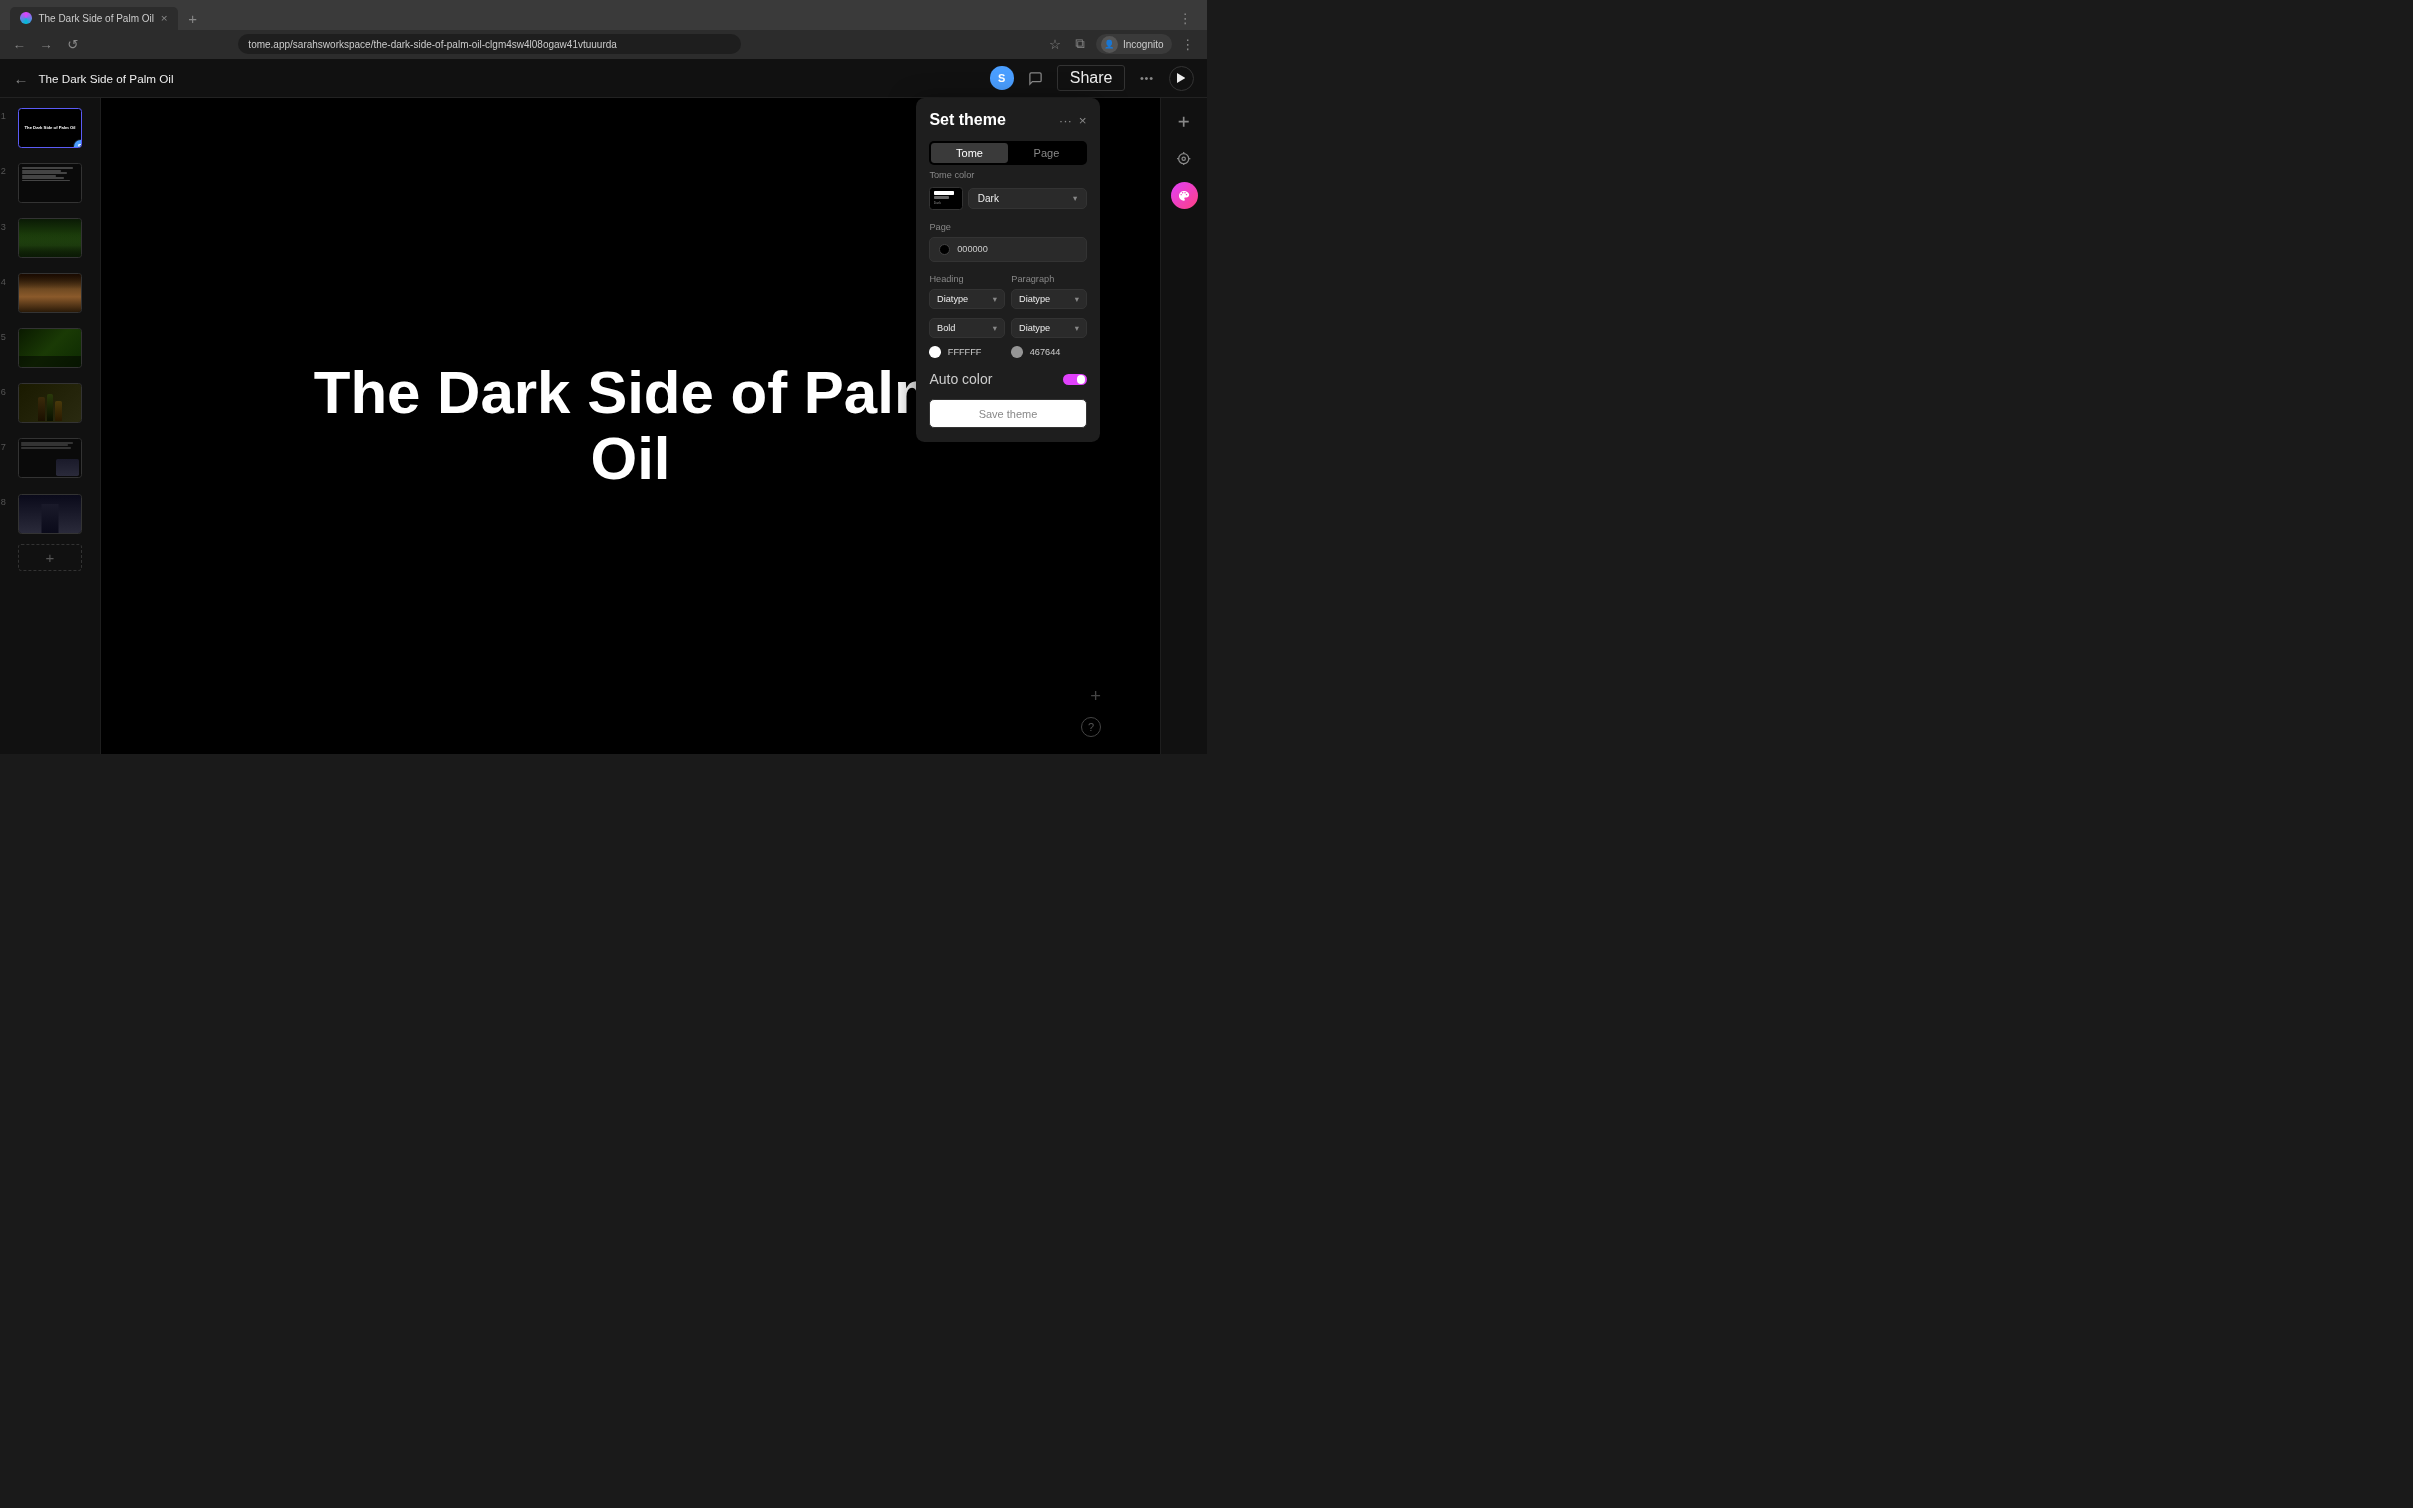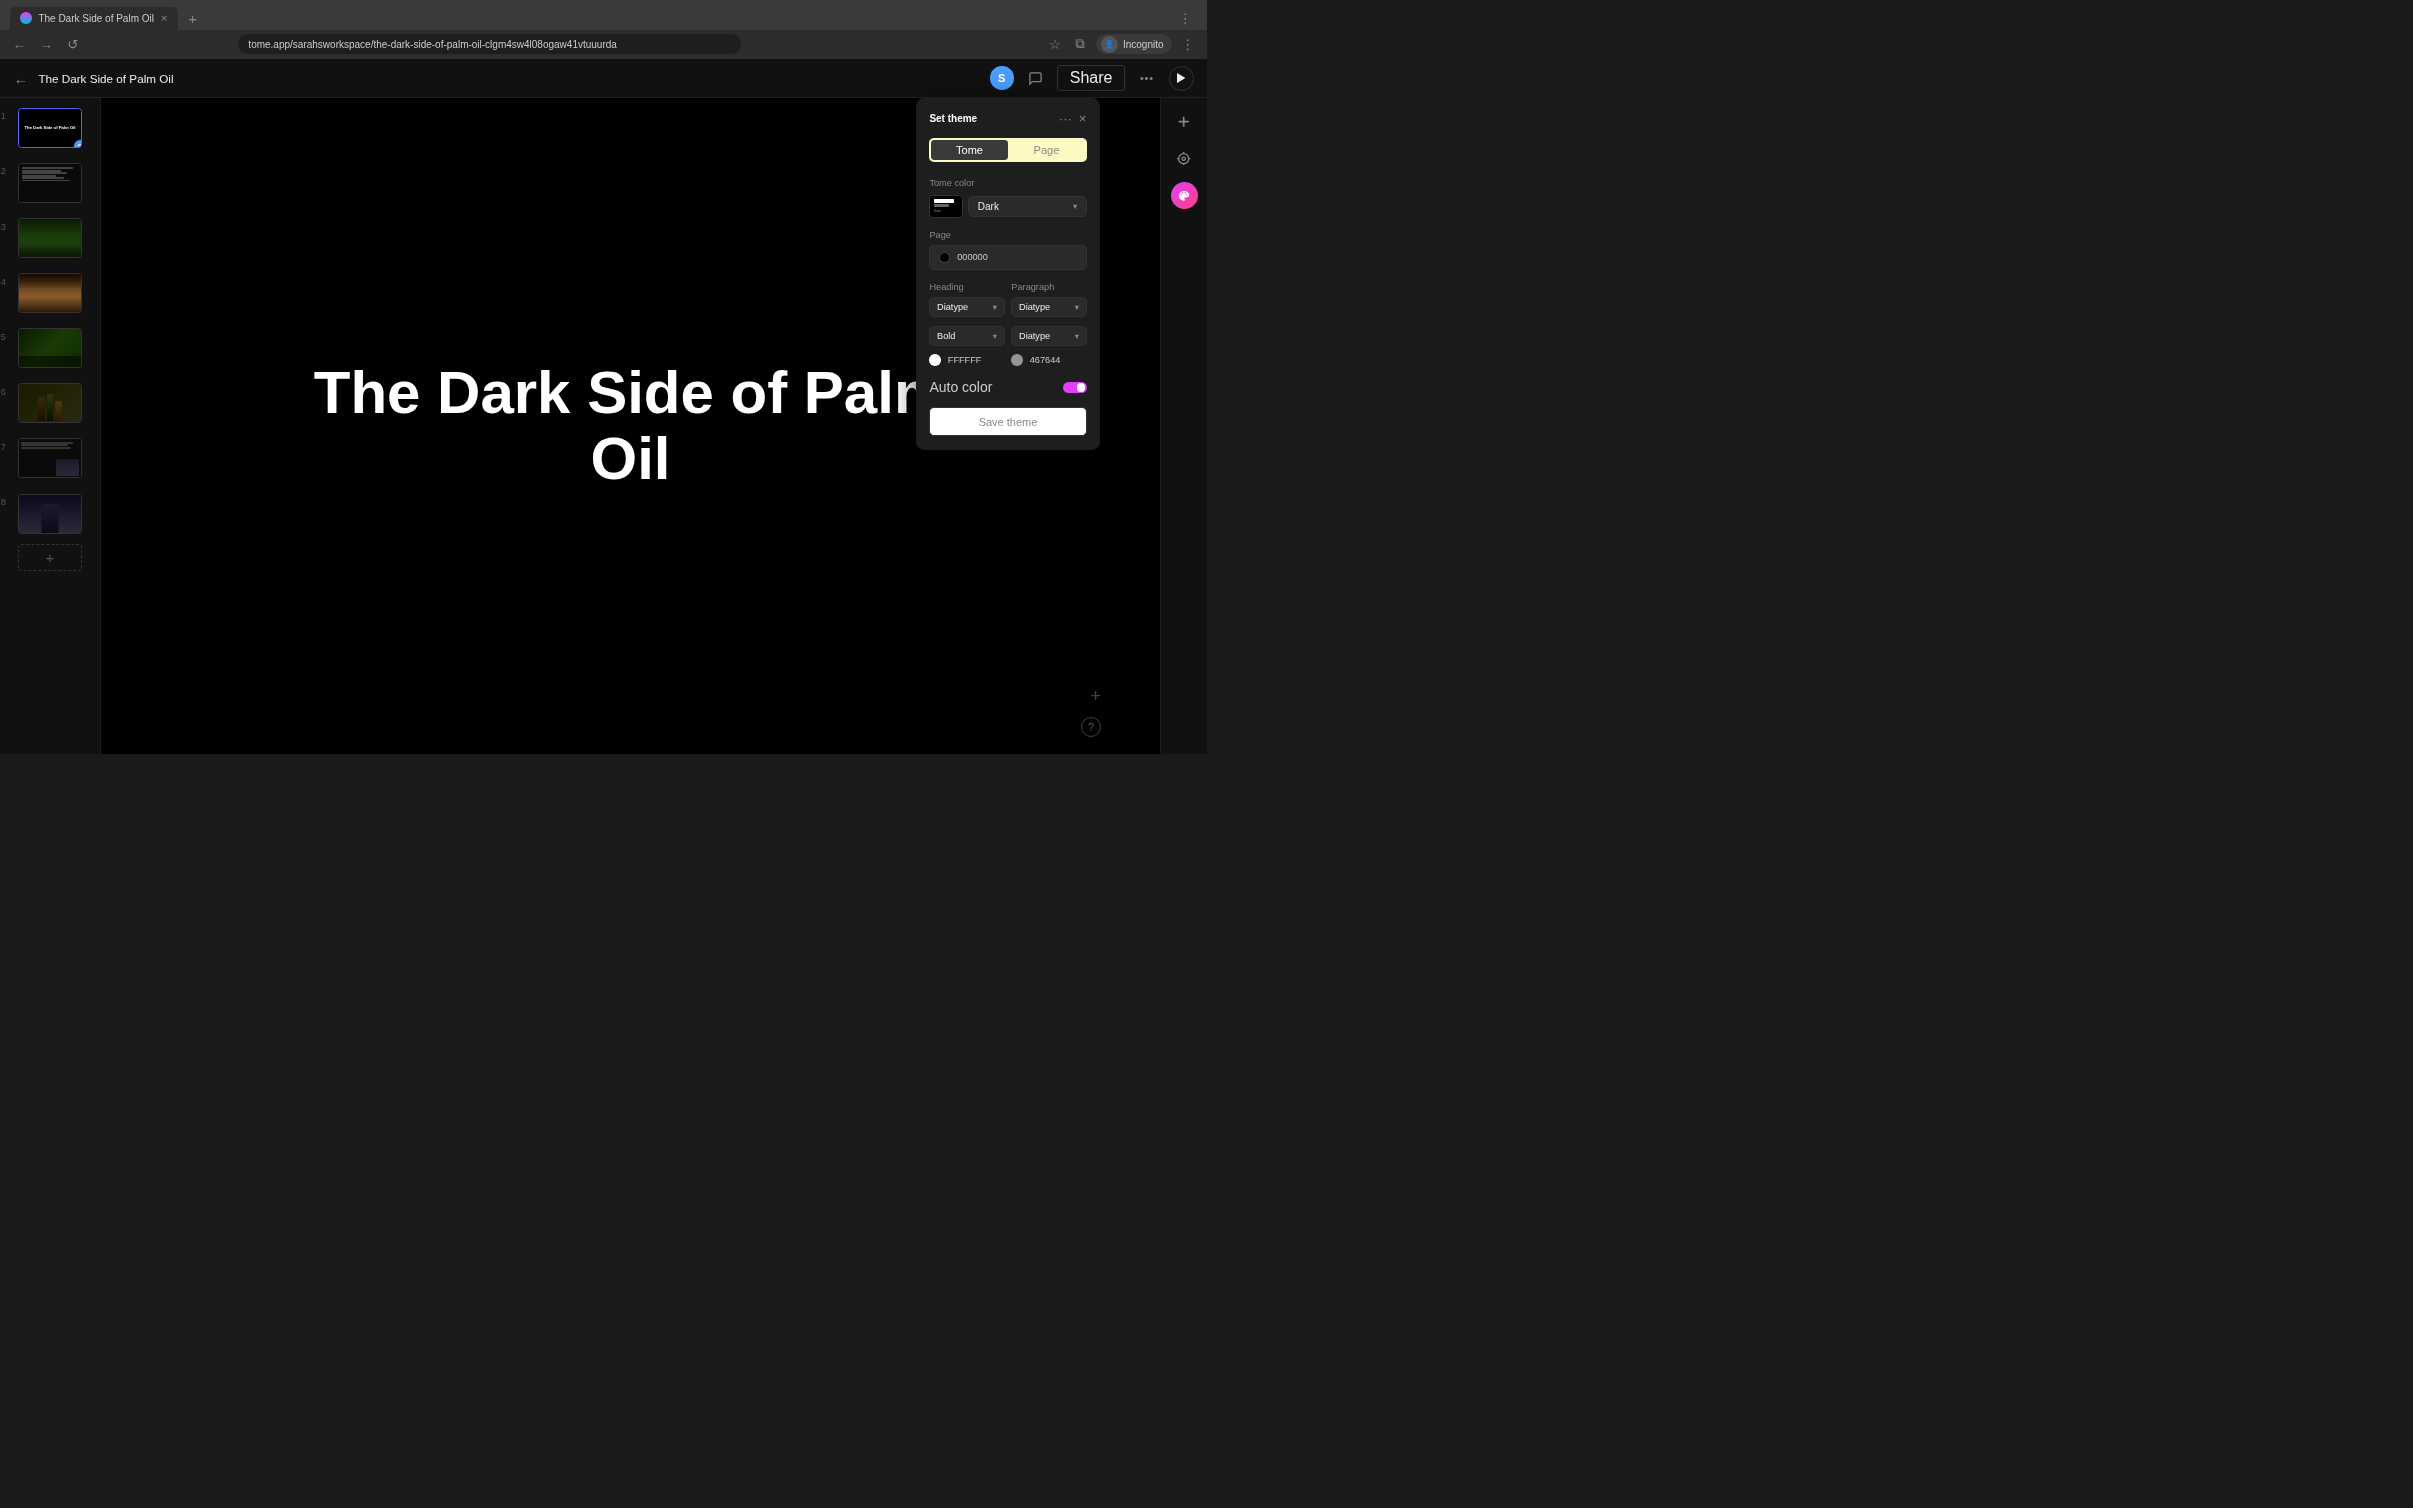--- a/index.html
+++ b/index.html
@@ -349,21 +349,21 @@
       box-shadow: 0 6.7px 27px rgba(0,0,0,0.6);
       z-index: 100;
     }
     .theme-panel-header {
       display: flex;
       align-items: center;
       justify-content: space-between;
       margin-bottom: 11.7px;
     }
     .theme-panel-title {
-      font-size: 10px;
+      font-size: 16px;
       font-weight: 600;
       color: #fff;
       text-align: right;
     }
     .theme-panel-actions {
       display: flex;
       align-items: center;
       gap: 6.7px;
     }
     .theme-panel-dots {
@@ -371,24 +371,24 @@
       font-size: 13.4px;
       cursor: pointer;
     }
     .theme-panel-close {
       color: #888;
       font-size: 13.4px;
       cursor: pointer;
     }
     .theme-tabs {
       display: flex;
-      background: #fef9c3;
+      background: #000000;
       border-radius: 5px;
       padding: 1.7px;
-      margin-bottom: 16px;
+      margin-bottom: 5px;
     }
     .theme-tab {
       flex: 1;
       padding: 4.2px 0;
       text-align: center;
       font-size: 11px;
       color: #888;
       cursor: pointer;
       border-radius: 3.4px;
     }

